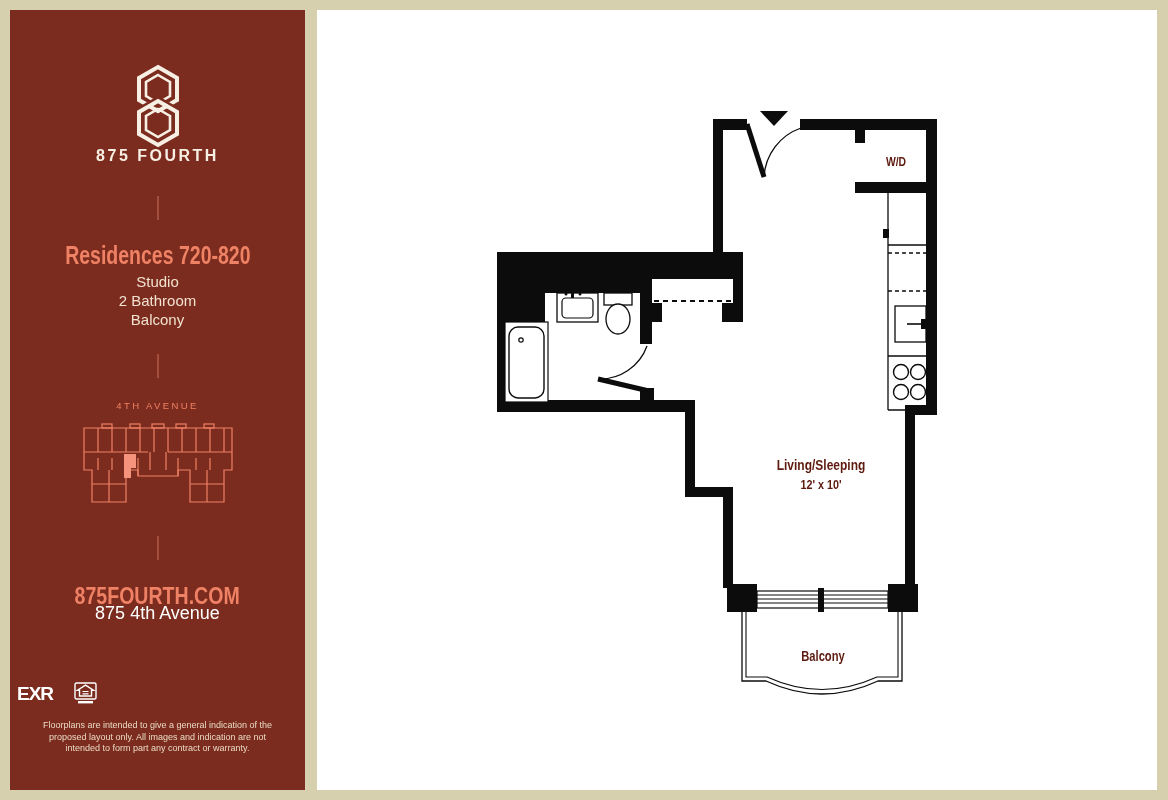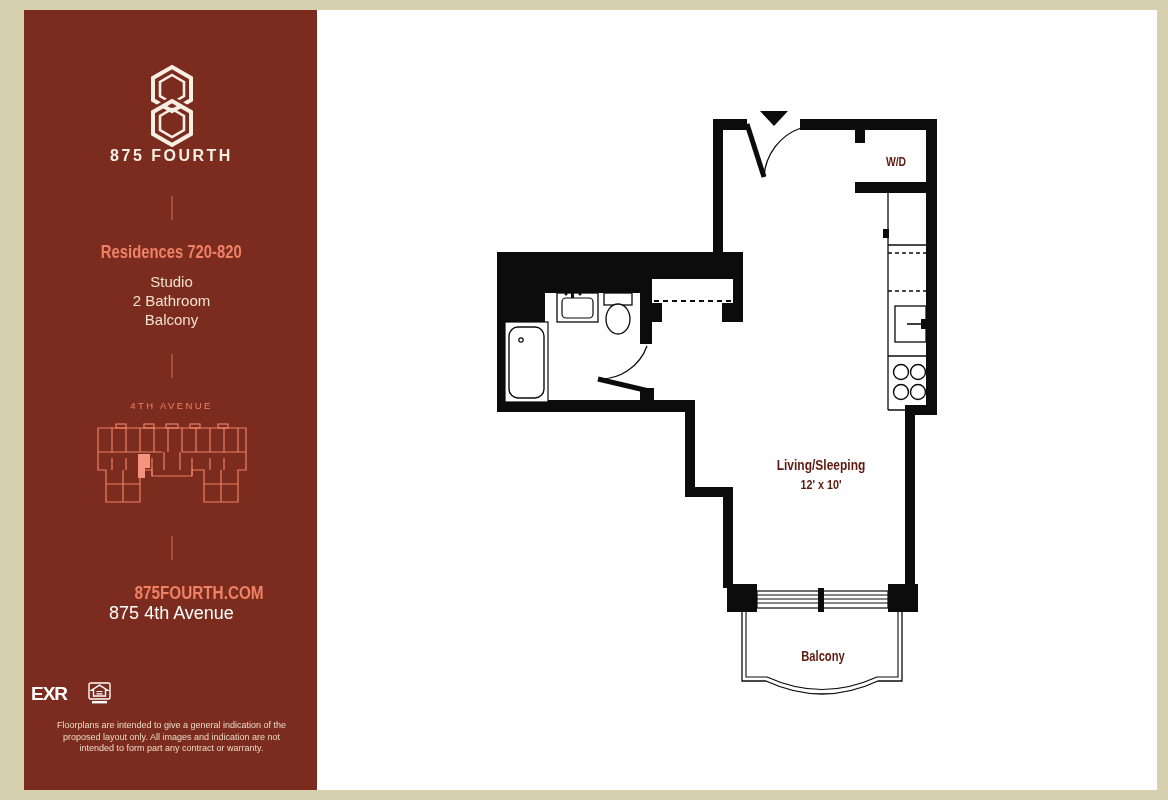--- a/index.html
+++ b/index.html
@@ -3,50 +3,50 @@
 <meta charset="utf-8">
 <style>
   html,body{margin:0;padding:0;}
   body{
     width:1168px;height:800px;position:relative;overflow:hidden;
     background:#d6d0ae;
     font-family:"Liberation Sans", sans-serif;
   }
   
   .sidebar{
-    position:absolute;left:24px;top:10px;width:295px;height:780px;
+    position:absolute;left:10px;top:10px;width:295px;height:780px;
     background:#7b2c1e;text-align:center;color:#f1e1ce;
   }
   .logo-mark{position:absolute;top:54px;left:50%;transform:translateX(-50%);}
   .wordmark{
     position:absolute;top:137px;width:100%;
     font-size:16px;font-weight:bold;letter-spacing:2.5px;color:#f7efe4;
   }
   .tick{
     position:absolute;left:50%;transform:translateX(-50%);
     width:2px;height:24px;background:#a34f3b;
   }
   .tick1{top:186px}.tick2{top:344px}.tick3{top:526px}
   .res-title{
     position:absolute;top:231px;width:100%;
-    font-size:19px;font-weight:bold;color:#ef8165;white-space:nowrap;
+    font-size:25px;font-weight:bold;color:#ef8165;white-space:nowrap;
   }
   .res-title .cond{display:inline-block;transform:scaleX(0.78);transform-origin:center;}
   .specs{
     position:absolute;top:262px;width:100%;
     font-size:15px;line-height:19px;color:#f2e2cf;
   }
   .street-label{
     position:absolute;top:390px;width:100%;
     font-size:9.5px;letter-spacing:2.4px;color:#ef8165;
   }
   .keyplan{position:absolute;top:404px;left:50%;transform:translateX(-50%);}
   .website{
     position:absolute;top:573px;width:100%;
-    font-size:18px;font-weight:bold;color:#ef8165;white-space:nowrap;padding-left:28px;
+    font-size:23px;font-weight:bold;color:#ef8165;white-space:nowrap;
   }
   .website .cond{display:inline-block;transform:scaleX(0.85);transform-origin:center;}
   .address{
     position:absolute;top:595px;width:100%;
     font-size:18px;line-height:17px;color:#ffffff;
   }
   .logo-row{
     position:absolute;top:672px;width:100%;
     display:flex;justify-content:flex-start;align-items:center;gap:14px;
   }

